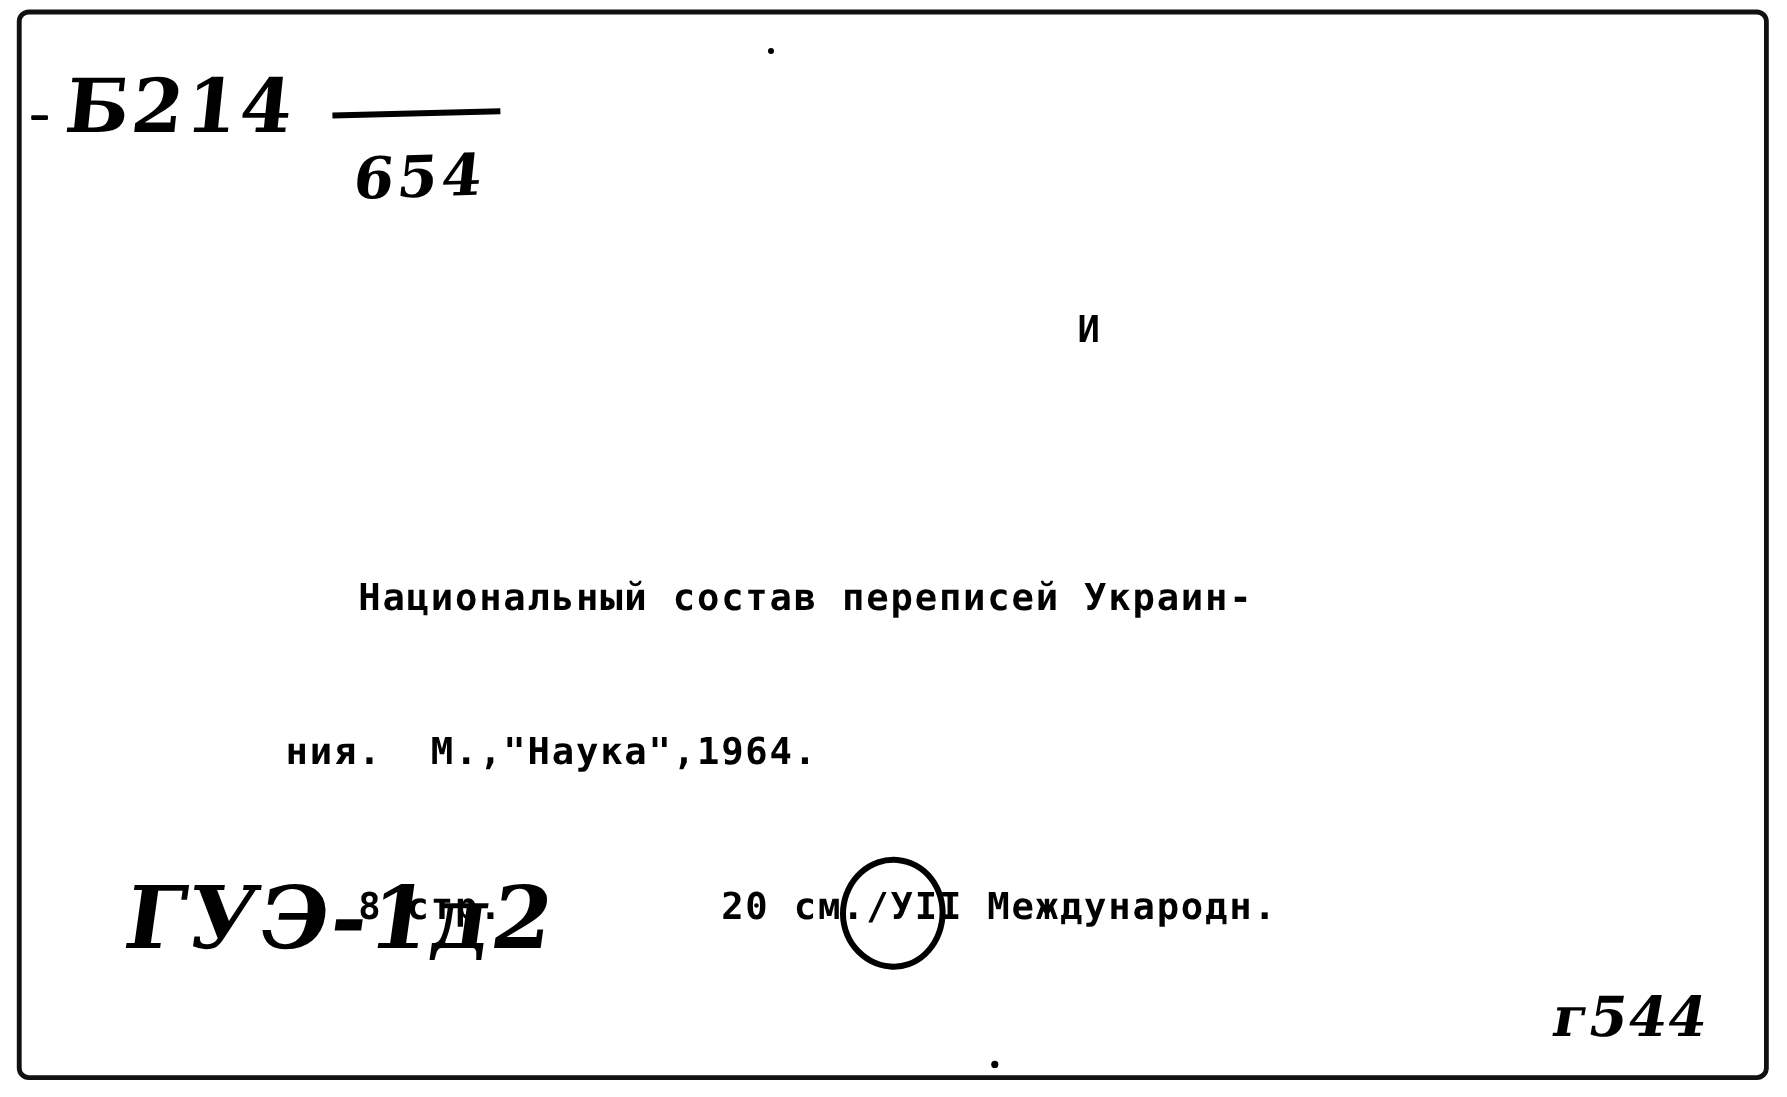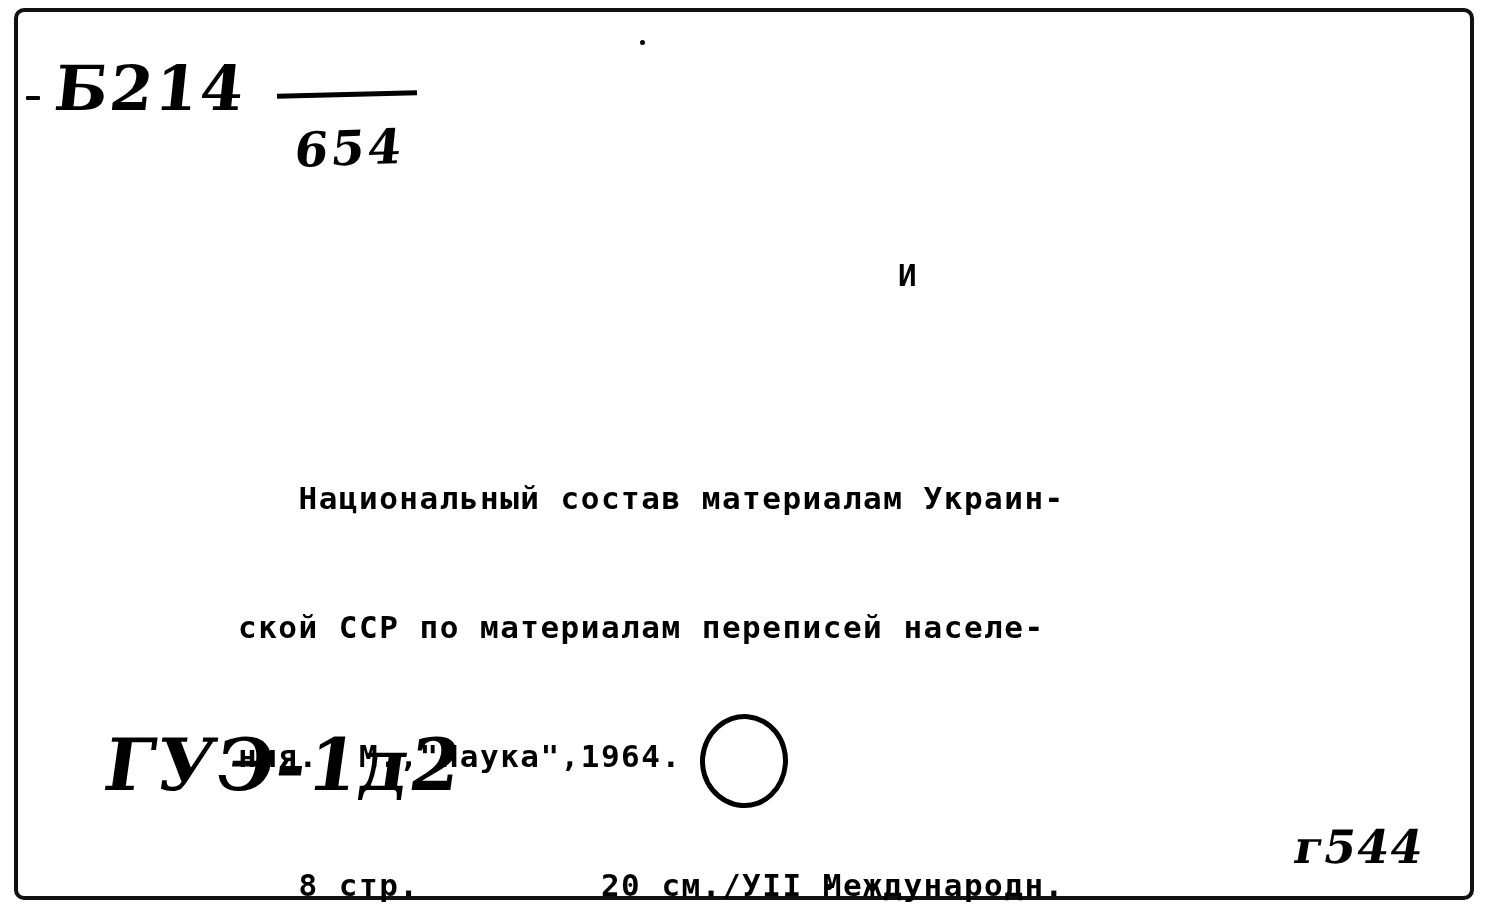--- a/index.html
+++ b/index.html
@@ -167,22 +167,21 @@
   <div class="callno">
     <span class="num">Б214</span>
     <span class="rule"></span>
     <span class="den">654</span>
   </div>
 
   <div class="typed">
     <div class="line author-line">
       <span class="floatI">И</span>
     </div>
-    <div class="line">   Национальный состав материалам Украин-</div>
-    <div class="line">ской ССР по материалам переписей населе-</div>
+    <div class="line">   Национальный состав переписей Украин-</div>
     <div class="line">ния.  М.,"Наука",1964.</div>
     <div class="line">   8 стр.         20 см./УII Международн.</div>
     
     
     
   </div>
 
   <div class="hand-bottom">ГУЭ-1д2</div>
 
   <div class="stamp-circle"></div>

